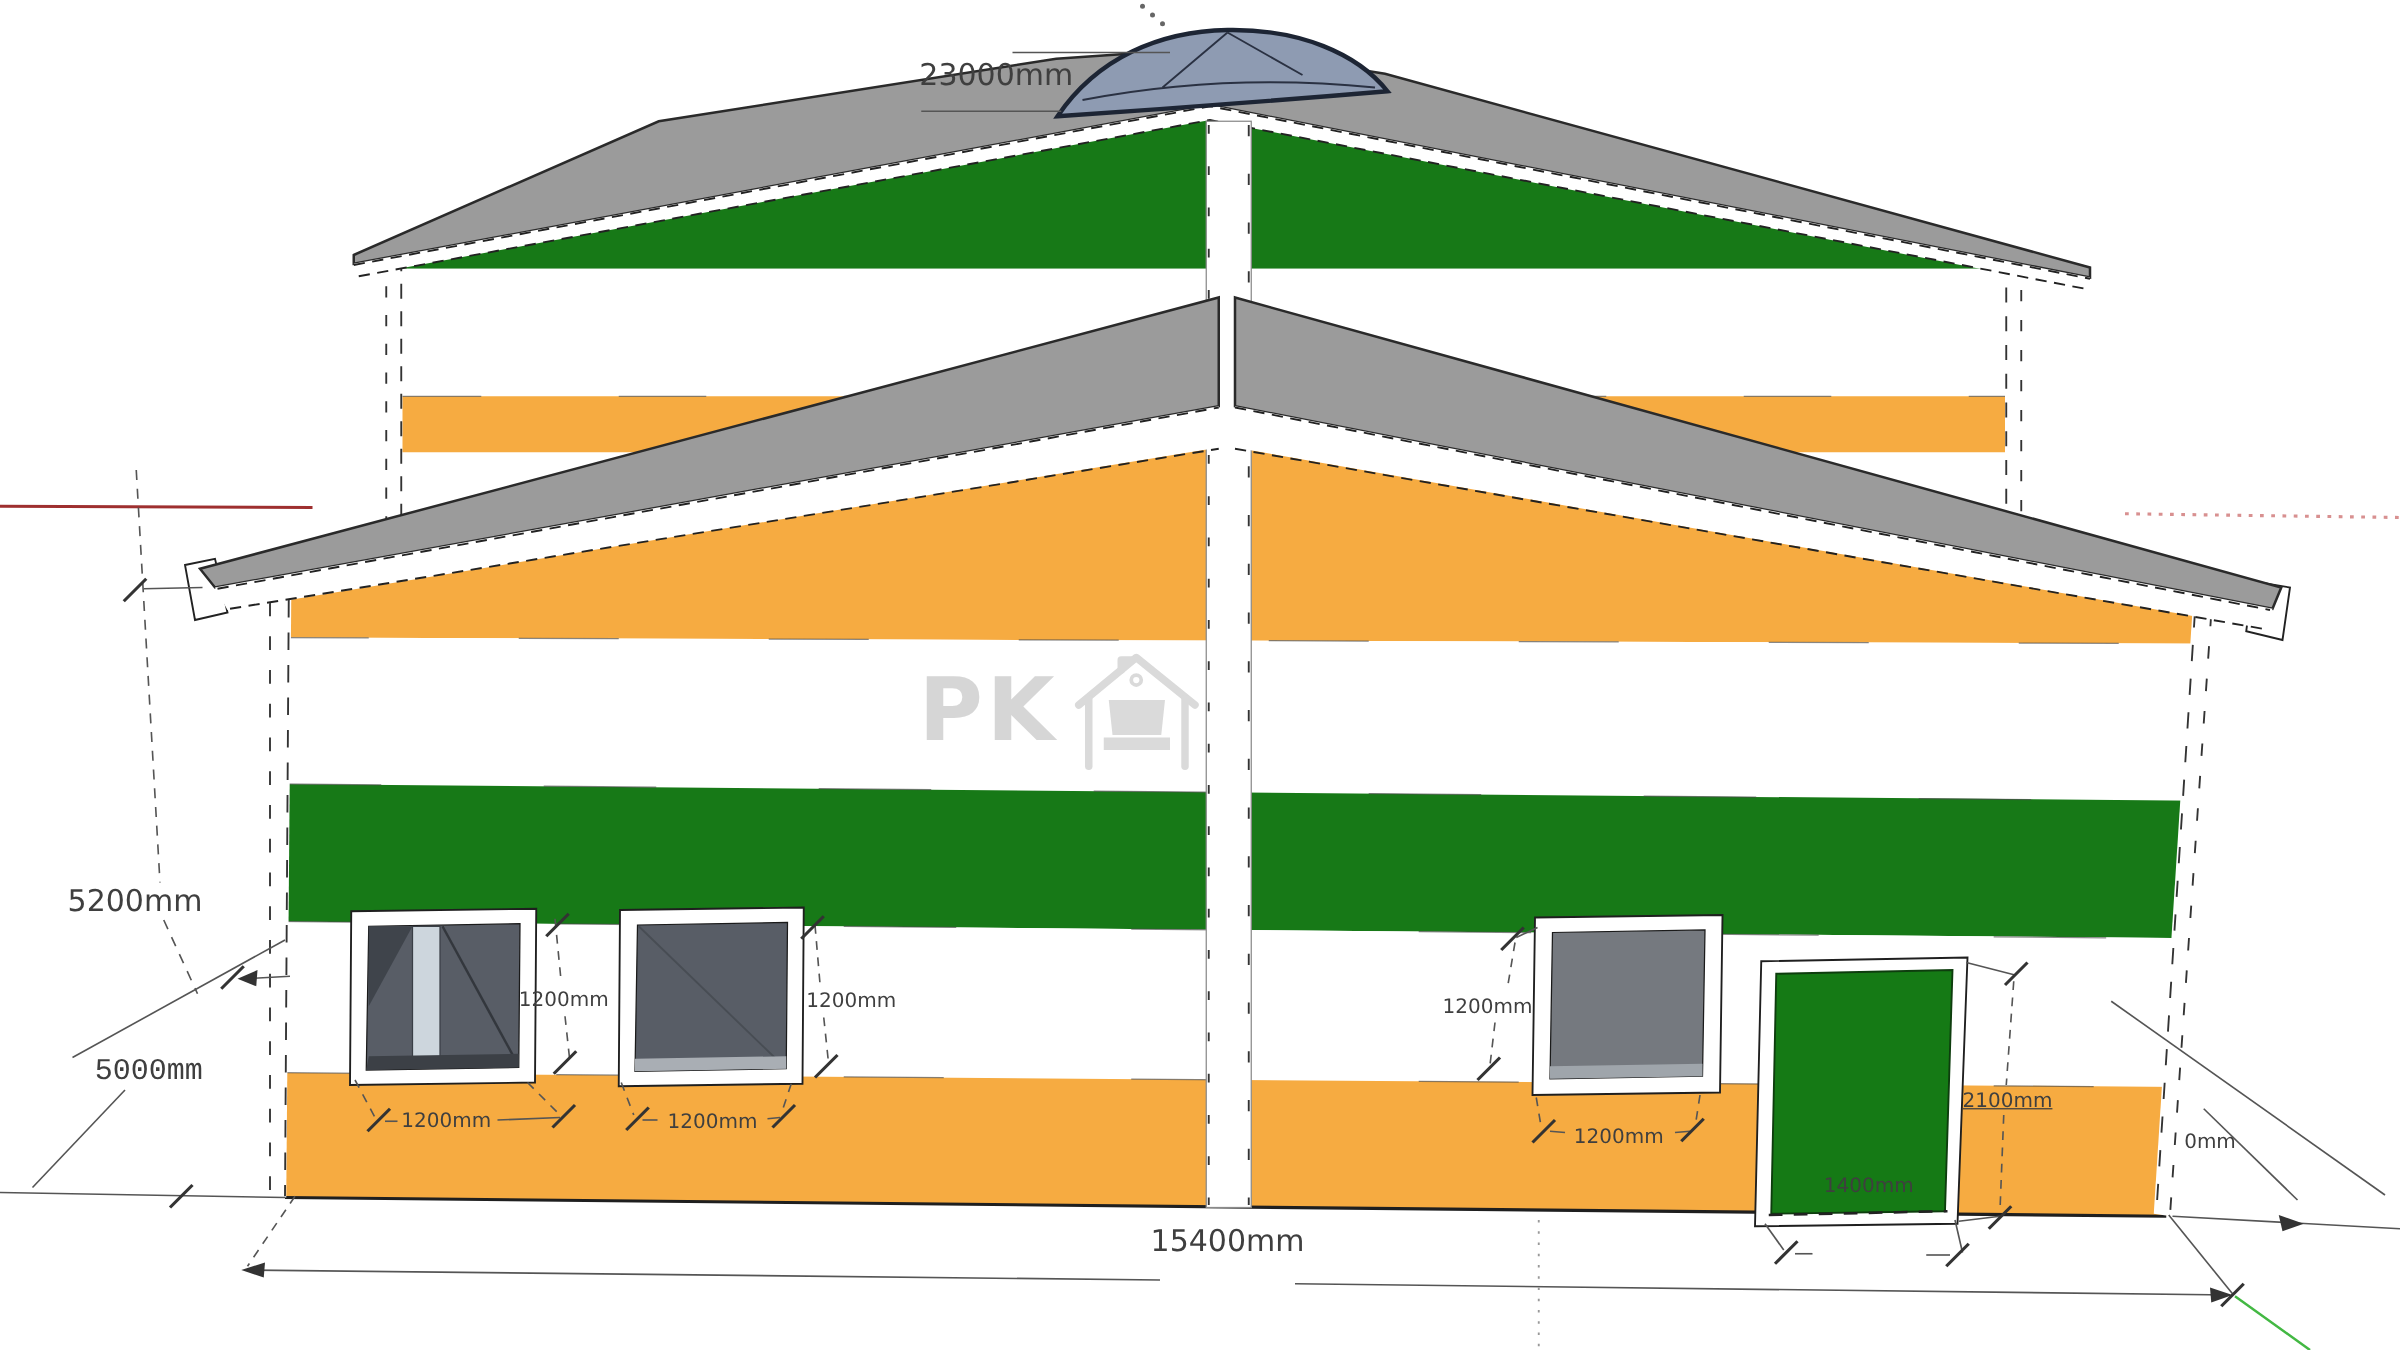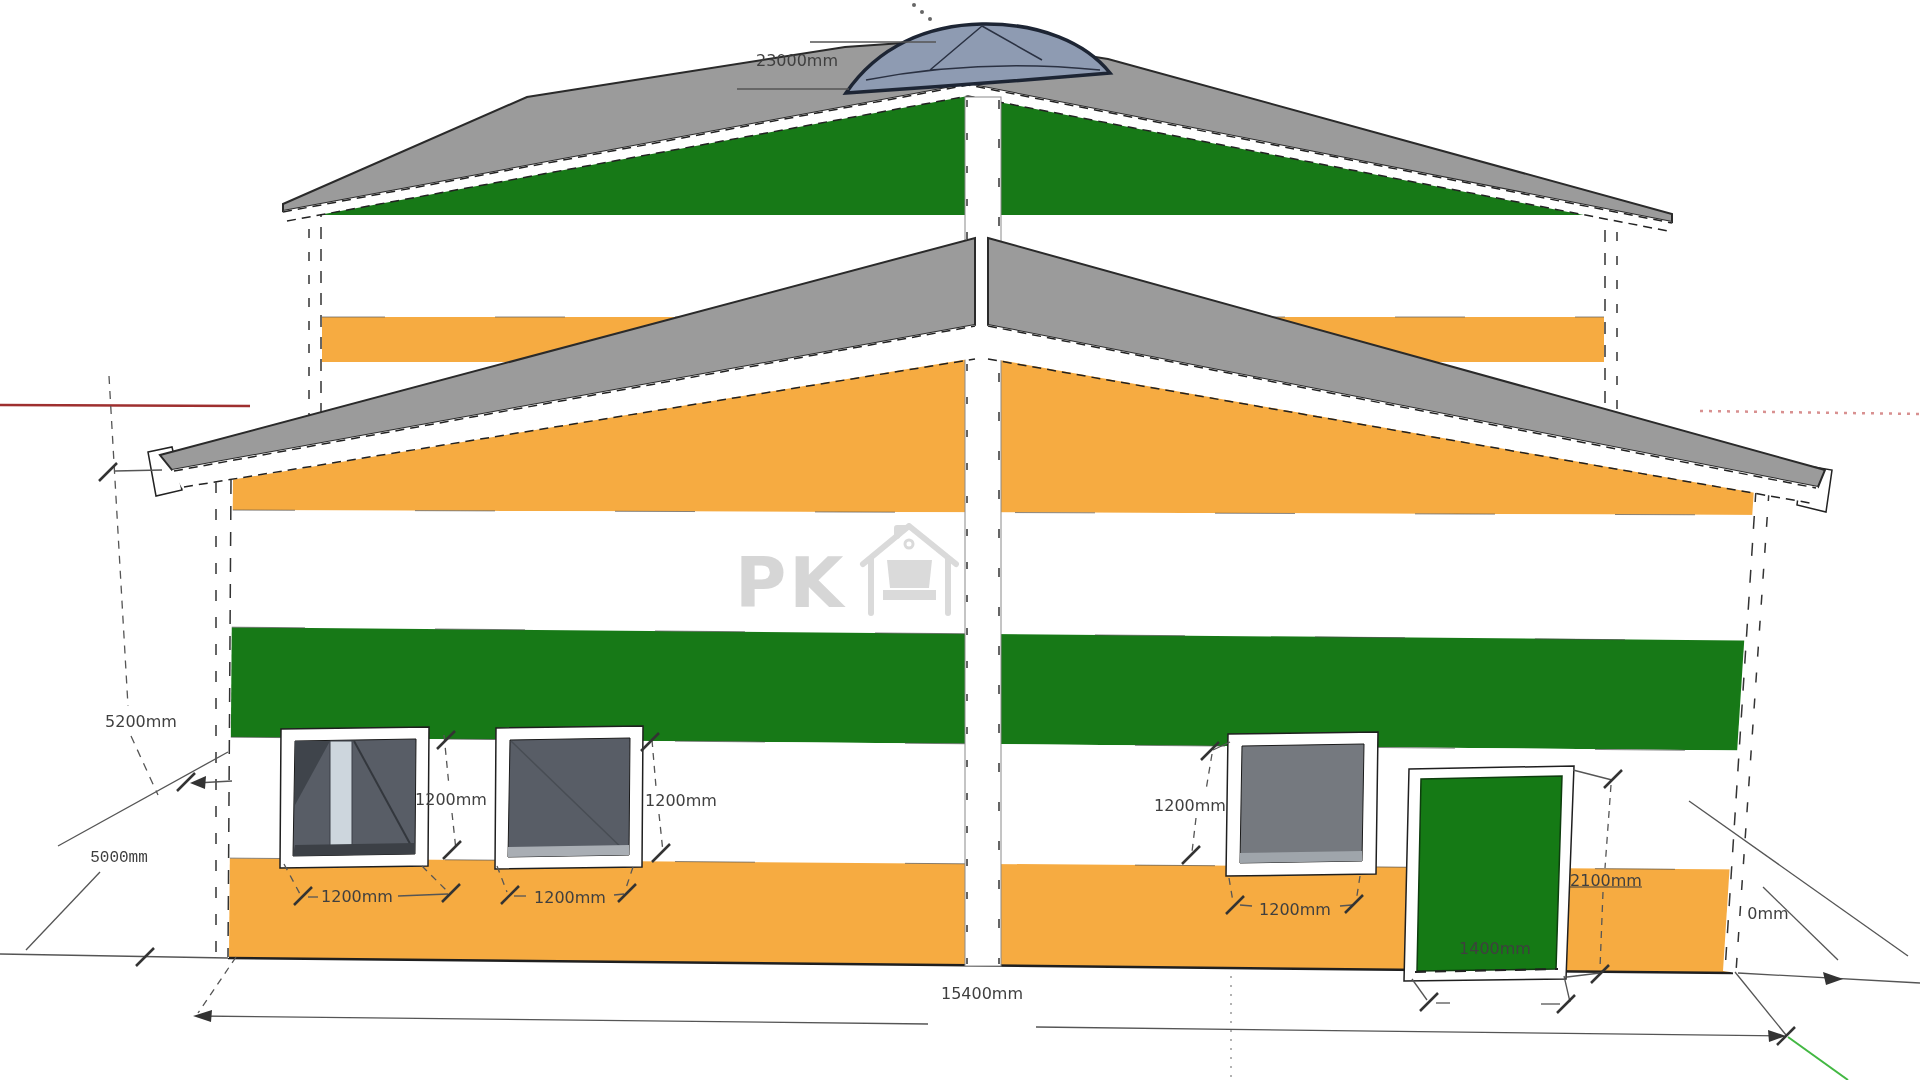--- a/index.html
+++ b/index.html
@@ -1,22 +1,22 @@
 <!DOCTYPE html>
 <html style="--wall-green: #177917; --wall-orange: #f6ab41; --roof-gray: #9b9b9b; --skylight-blue: #8e9bb2; --skylight-outline: #1d2534; --door-green: #157a15; --pane-dark: #585d66; --pane-medium: #75797f; --pane-light: #cdd6dd; --frame-white: #ffffff; --axis-red: #9e2f2f; --axis-red-dotted: #d89090; --axis-green: #43b843; --dim-text: #3f3f3f; --watermark-gray: #d0d0d0; --outline-dark: #1f1f1f;"><head>
 <meta charset="utf-8">
 <style>
   html,body{margin:0;padding:0;background:#ffffff;}
   #stage{position:relative;width:1920px;height:1080px;background:#fff;overflow:hidden;
          font-family:"DejaVu Sans","Liberation Sans",sans-serif;}
   #drawing{position:absolute;left:0;top:0;}
   .dim{position:absolute;transform:translate(-50%,-50%);color:var(--dim-text,#3f3f3f);
        font-size:16px;white-space:nowrap;letter-spacing:0px;background:rgba(255,255,255,0.0);}
-  .dim.big{font-size:16px;}
-  #watermark{position:absolute;left:735px;top:518px;display:flex;align-items:flex-end;gap:10px;
+  .dim.big{font-size:24px;}
+  #watermark{position:absolute;left:735px;top:518px;display:flex;align-items:center;gap:10px;
              opacity:0.85;pointer-events:none;}
   #watermark .wm-text{font-size:70px;font-weight:bold;color:var(--watermark-gray,#d0d0d0);
              letter-spacing:3px;line-height:1;}
 </style>
 </head>
 <body>
 
 <div id="stage">
 
 <svg id="drawing" width="1920" height="1080" viewBox="0 0 1920 1080">
@@ -239,21 +239,21 @@
       </g>
       <g fill="#d4d4d4">
         <path d="M30,42 h45 l-3,28 h-39 z"></path>
         <path d="M26,72 h53 v10 h-53 z"></path>
       </g>
       <circle cx="52" cy="26" r="4" fill="none" stroke="#d4d4d4" stroke-width="3"></circle>
     </svg>
   </div>
 
   <div class="dim big" style="left:797px;top:60px;">23000mm</div>
-  <div class="dim big" style="left:141px;top:721px;">5200mm</div>
+  <div class="dim big" style="left:108px;top:721px;">5200mm</div>
   <div class="dim big" style="left:119px;top:858px;font-family:Liberation Mono, monospace;">5000mm</div>
   <div class="dim" style="left:451px;top:799px;">1200mm</div>
   <div class="dim" style="left:357px;top:896px;">1200mm</div>
   <div class="dim" style="left:681px;top:800px;">1200mm</div>
   <div class="dim" style="left:570px;top:897px;">1200mm</div>
   <div class="dim" style="left:1190px;top:805px;">1200mm</div>
   <div class="dim" style="left:1295px;top:909px;">1200mm</div>
   <div class="dim" style="left:1606px;top:880px;text-decoration:underline;">2100mm</div>
   <div class="dim" style="left:1495px;top:948px;">1400mm</div>
   <div class="dim big" style="left:982px;top:993px;">15400mm</div>

